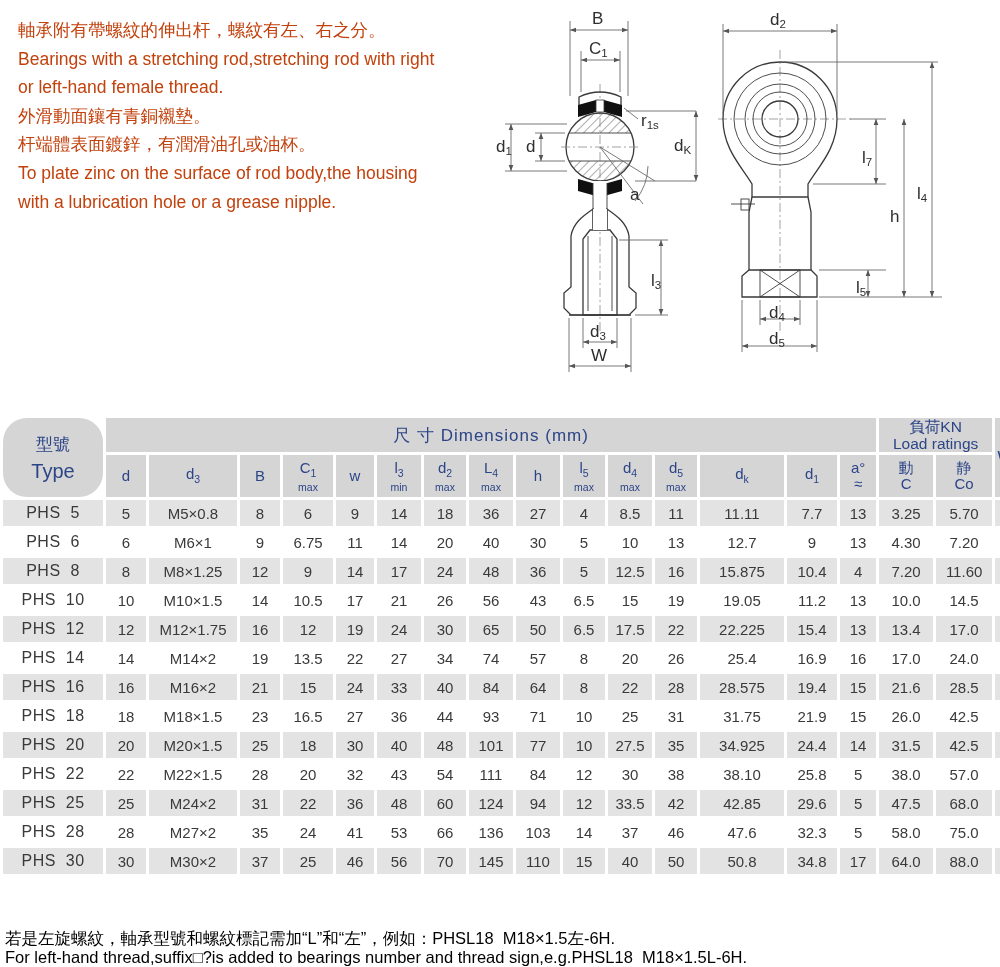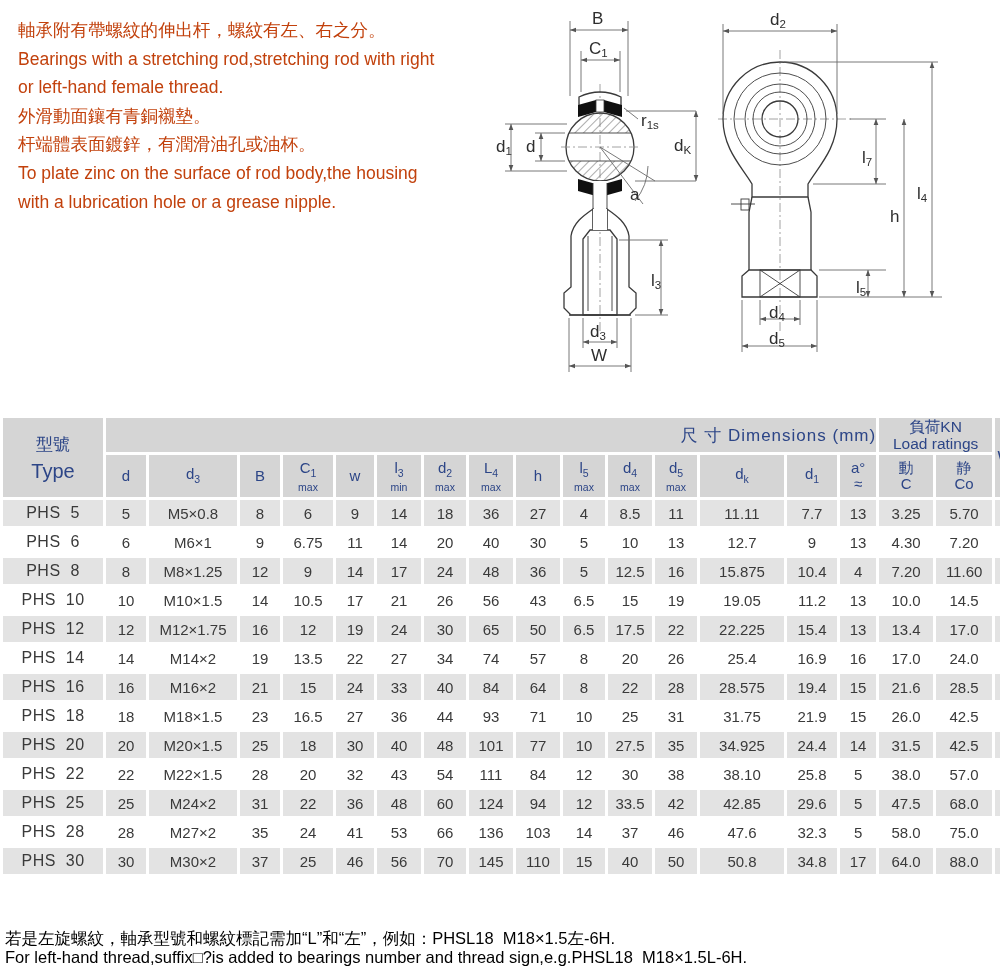--- a/index.html
+++ b/index.html
@@ -23,23 +23,23 @@
   .dim  { stroke:#6a6a6a; stroke-width:0.9; fill:none; }
   .cl   { stroke:#8a8a8a; stroke-width:0.8; fill:none; stroke-dasharray:9 3 2 3; }
 
   
   table.spec { position:absolute; top:415px; left:0; width:1000px;
                border-collapse:separate; border-spacing:3px; table-layout:fixed; }
   .spec th, .spec td { padding:0; overflow:hidden; }
   .spec thead th { background:#d5d5d5; color:#2c4587; font-weight:normal; vertical-align:middle; }
   .h1 th { height:30px; font-size:17px; }
   .h2 th { height:42px; }
-  .type-th { font-size:19px; line-height:26px; }
+  .type-th { font-size:19px; line-height:26px;border-radius:24px; }
   .type-th .type-en { font-size:20px; }
-  .dims-th { font-size:18px; letter-spacing:1px;text-align:right; }
+  .dims-th { font-size:18px; letter-spacing:1px; }
   .load-th div { font-size:15.5px; line-height:17px; }
   .weight-th div { font-size:16.5px; line-height:19px; }
   .ch-t { font-size:15px; line-height:16px; }
   .ch-t sub { font-size:10.5px; }
   .ch-s { font-size:10.5px; line-height:12px; }
   .ch-s.big { font-size:15px; line-height:16px; }
   .spec tbody td { background:#e3e3e3; text-align:center; font-size:15px;
                    color:#3a3a3a; height:26px; vertical-align:middle; }
   .spec tbody tr.even td { background:#ffffff; }
   .spec td.type-cell { font-size:16px; letter-spacing:0.5px; }

